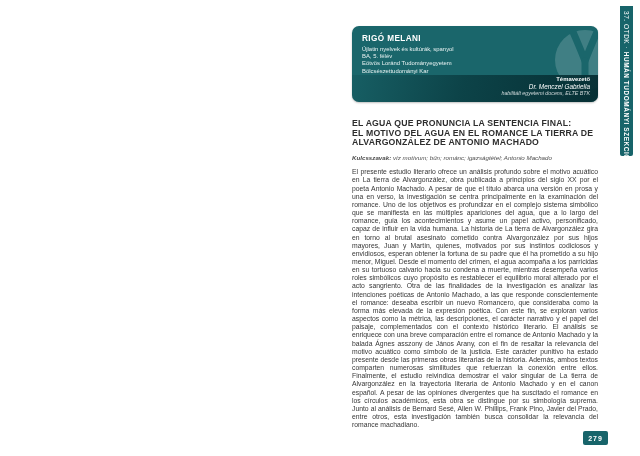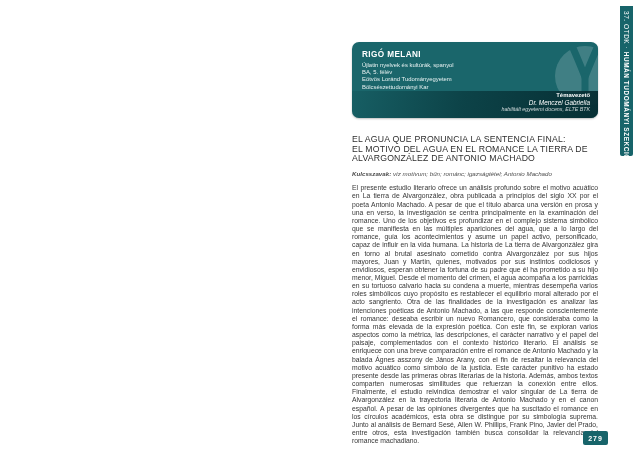--- a/index.html
+++ b/index.html
@@ -22,21 +22,21 @@
     color:#ffffff;font-size:6.4px;letter-spacing:0.6px;
     padding-top:5px;white-space:nowrap;
   }
   .side-tab .vtext b{font-weight:bold;}
 
   
   .content{position:absolute;left:352px;top:0;width:246px;}
 
   
   .card{
-    position:relative;margin-top:42px;height:76px;
+    position:relative;margin-top:26px;height:76px;
     background:#1a666b;border-radius:7px;overflow:hidden;
     box-shadow:0 1px 2px rgba(0,0,0,0.25);
   }
   .card .logo{position:absolute;left:201px;top:2px;width:64px;height:64px;}
   .card .name{
     position:absolute;left:10px;top:8px;color:#ffffff;font-weight:bold;
     font-size:8.2px;letter-spacing:0.4px;
   }
   .card .info{position:absolute;left:10px;top:20px;color:#e8f2f2;font-size:5.9px;line-height:7.2px;}
   .card .dark-band{
@@ -45,21 +45,21 @@
   }
   .card .supervisor{
     position:absolute;right:8px;bottom:5px;text-align:right;color:#ffffff;z-index:2;
   }
   .card .sup-label{font-size:5.9px;font-weight:bold;line-height:7px;}
   .card .sup-name{font-size:6.4px;font-style:italic;line-height:7.4px;}
   .card .sup-title{font-size:5.3px;font-style:italic;line-height:6.6px;color:rgba(255,255,255,0.78);}
 
   
   .title{
-    margin-top:17px;font-size:8.7px;font-weight:normal;line-height:9.6px;
+    margin-top:17px;font-size:8.7px;font-weight:bold;line-height:9.6px;
     color:#2e2e2e;letter-spacing:0.2px;white-space:pre-line;
   }
   .keywords{
     margin-top:6px;font-size:6.2px;font-style:italic;color:#4b4b4b;line-height:7.5px;
   }
   .keywords .kw-label{font-weight:bold;}
   .body-text{
     margin-top:7px;font-size:6.8px;line-height:8.15px;color:#363636;
     text-align:justify;hyphens:auto;-webkit-hyphens:auto;
   }

